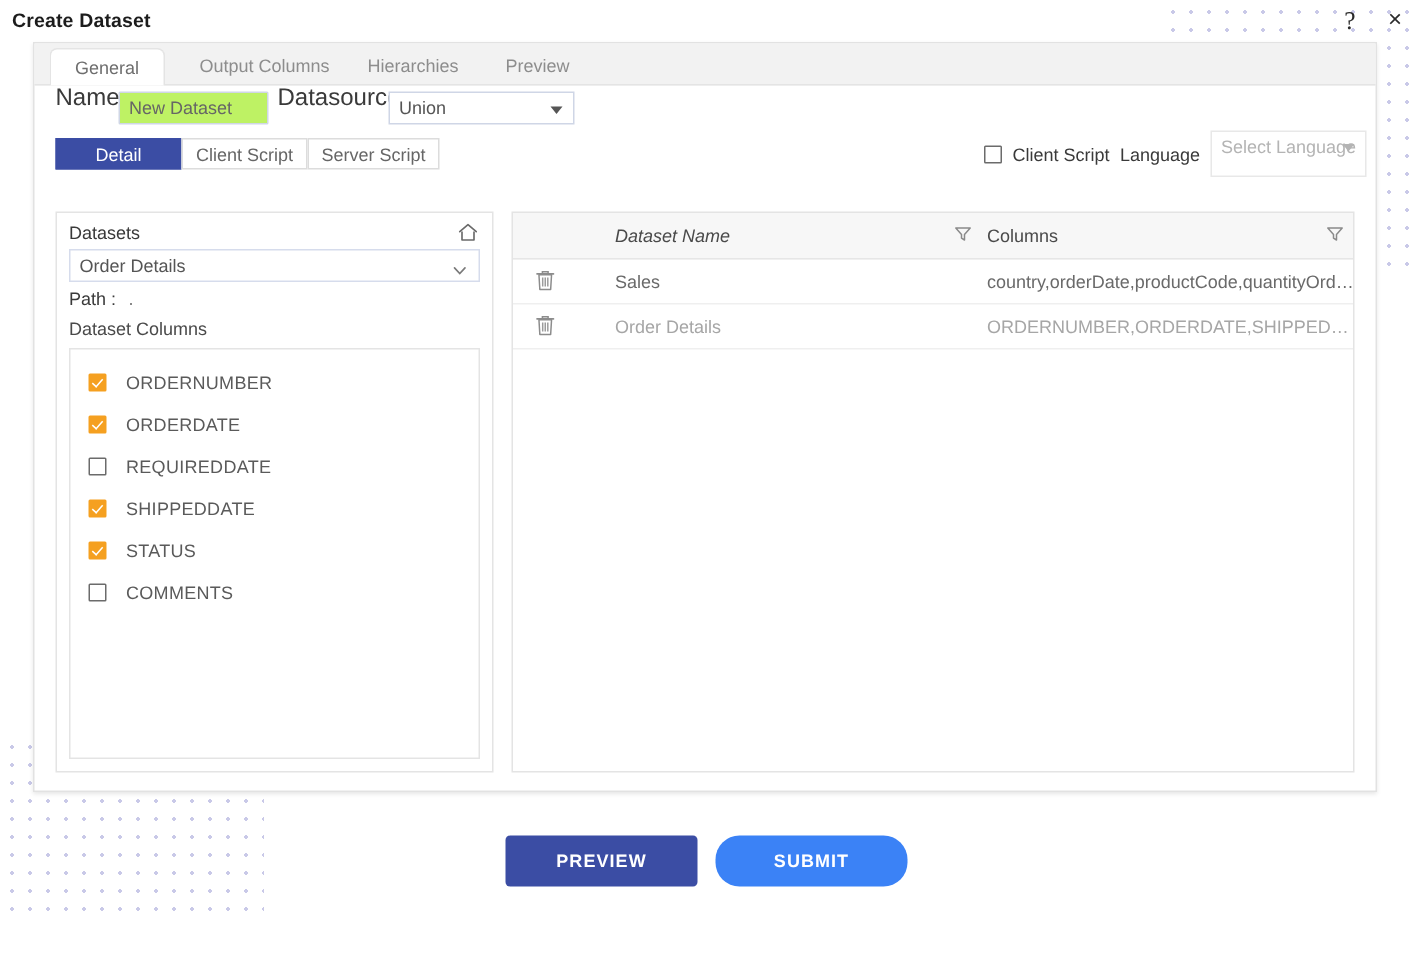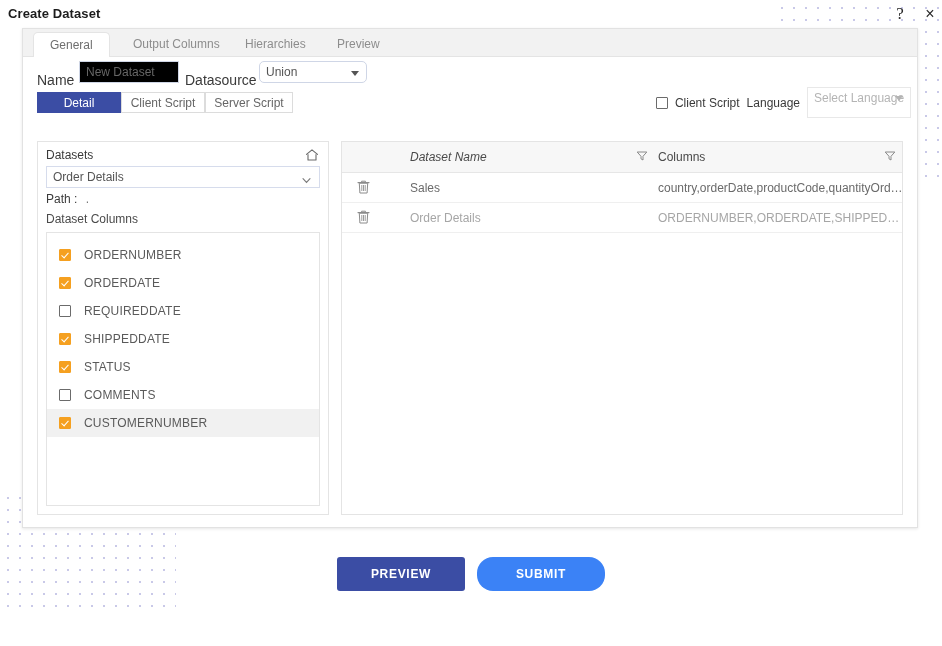--- a/index.html
+++ b/index.html
@@ -111,48 +111,48 @@
     text-align: center;
   }
 
   
   #field-row {
     position: relative;
     height: 32px;
   }
   .field-label {
     position: absolute;
-    top: 15px;
-    font-size: 14px;
+    top: 0;
+    font-size: 16px;
     color: #3a3a3a;
   }
   .text-input {
     position: absolute;
     top: 4px;
     height: 22px;
     border: 1px solid #cfd6e6;
-    background: #000000;
+    background: #bef264;
     font-family: "Liberation Sans", sans-serif;
     font-size: 12px;
     color: #666;
     padding: 0 6px;
     box-sizing: border-box;
     border-radius: 1px;
   }
   #name-input { left: 56px; width: 100px; }
   #datasource-select {
     left: 236px;
-    width: 108px;
+    width: 124px;
     top: 4px;
     height: 22px;
     position: absolute;
     border: 1px solid #cfd6e6;
     background: #fff;
     box-sizing: border-box;
-    border-radius: 5px;
+    border-radius: 0;
     cursor: pointer;
   }
   #datasource-value {
     position: absolute;
     left: 6px;
     top: 3px;
     font-size: 12px;
     color: #555;
   }
   .caret {
@@ -546,24 +546,20 @@
               <span class="cb checked"></span>
               <span class="name">SHIPPEDDATE</span>
             </div>
             <div class="column-item">
               <span class="cb checked"></span>
               <span class="name">STATUS</span>
             </div>
             <div class="column-item">
               <span class="cb"></span>
               <span class="name">COMMENTS</span>
-            </div>
-            <div class="column-item selected">
-              <span class="cb checked"></span>
-              <span class="name">CUSTOMERNUMBER</span>
             </div>
           </div>
       </div>
     </div>
 
     <div id="right-panel">
       <div id="table-head">
         <span class="th" id="th-dataset-name">Dataset Name</span>
         <span class="funnel" id="funnel-dataset-name">
           <svg width="12" height="12" viewBox="0 0 12 12">

